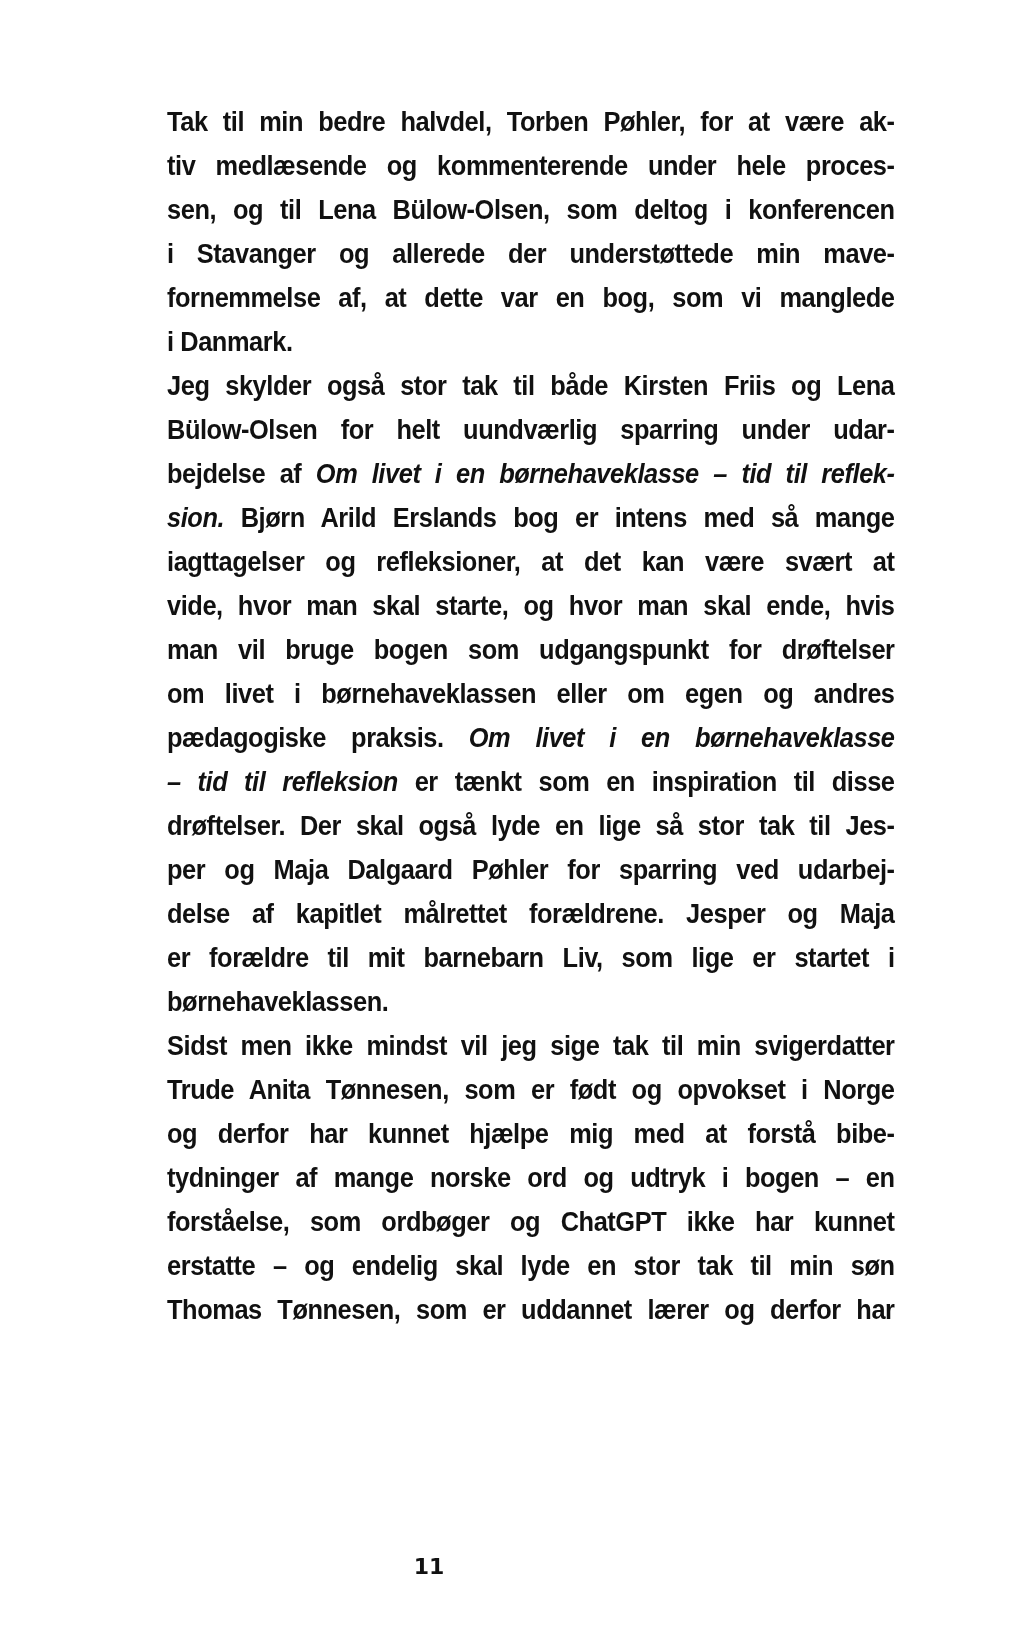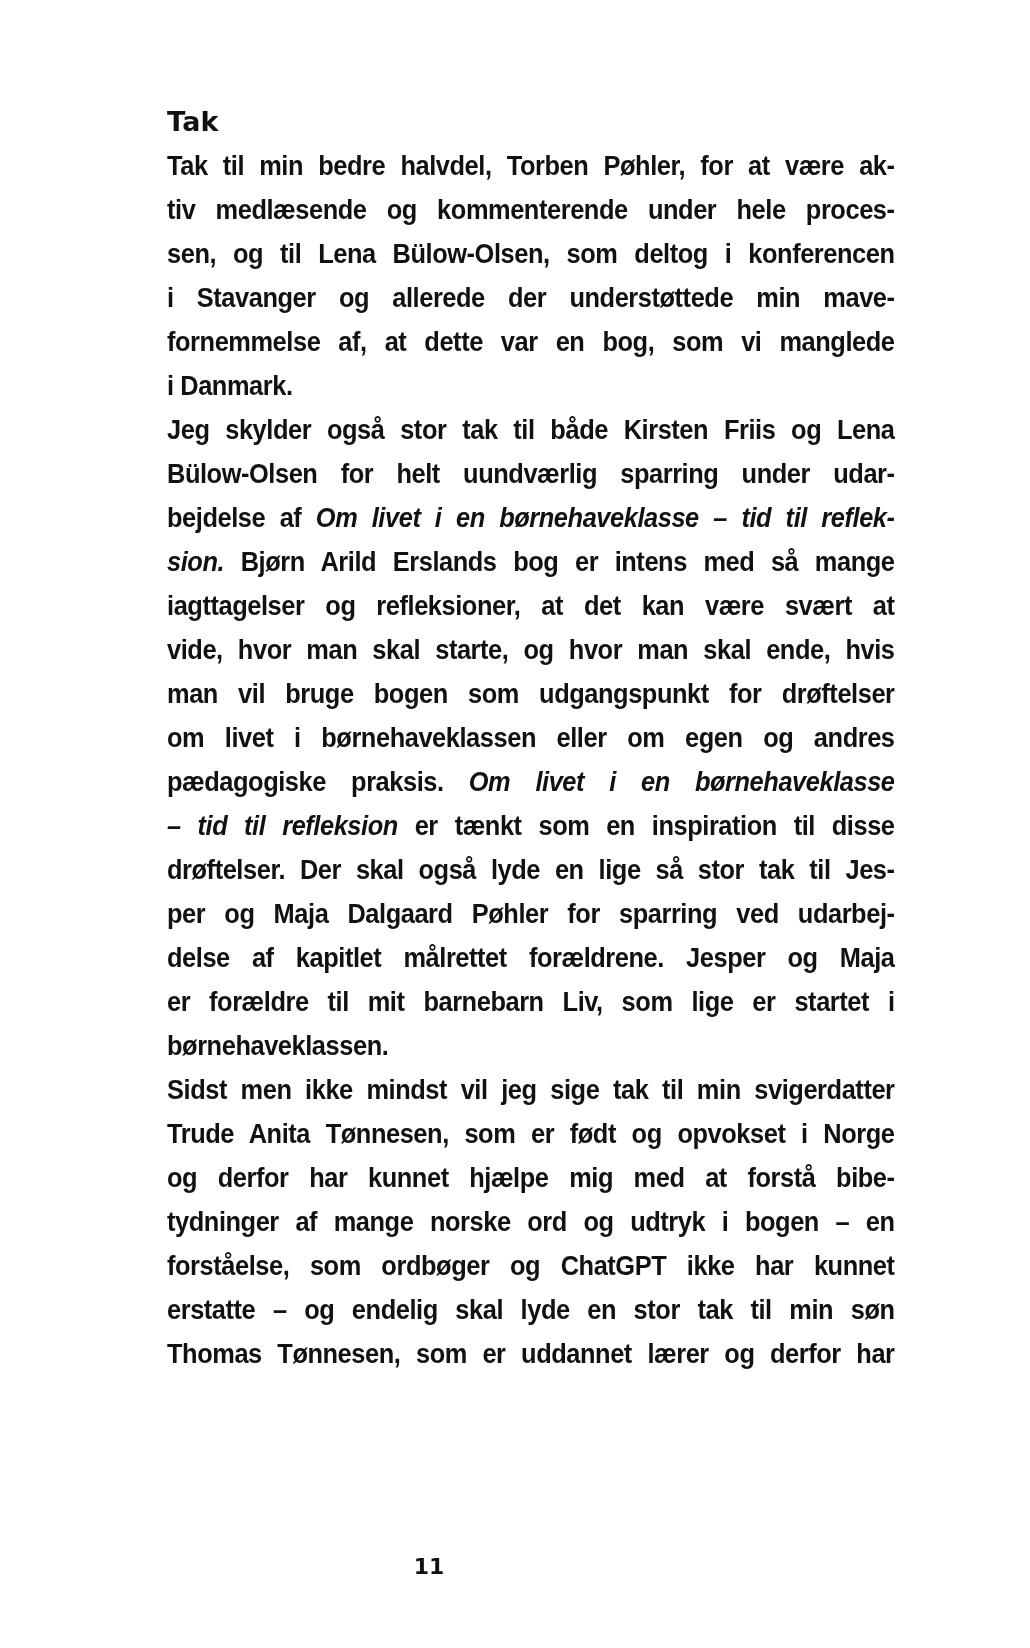--- a/index.html
+++ b/index.html
@@ -63,21 +63,20 @@
       font-family: "DejaVu Sans", sans-serif;
       font-weight: bold;
       font-size: 22px;
       line-height: 28px;
     }
   </style>
 </head>
 <body>
 
 <div class="page">
-  <h1 class="heading">Tak</h1>
   <div id="paragraphs">
       <div class="para">
         <div class="line"><span>Tak til min bedre halvdel, Torben Pøhler, for at være ak-</span></div>
         <div class="line"><span>tiv medlæsende og kommenterende under hele proces-</span></div>
         <div class="line"><span>sen, og til Lena Bülow-Olsen, som deltog i konferencen</span></div>
         <div class="line"><span>i Stavanger og allerede der understøttede min mave-</span></div>
         <div class="line"><span>fornemmelse af, at dette var en bog, som vi manglede</span></div>
         <div class="line last"><span>i Danmark.</span></div>
       </div>
       <div class="para">

